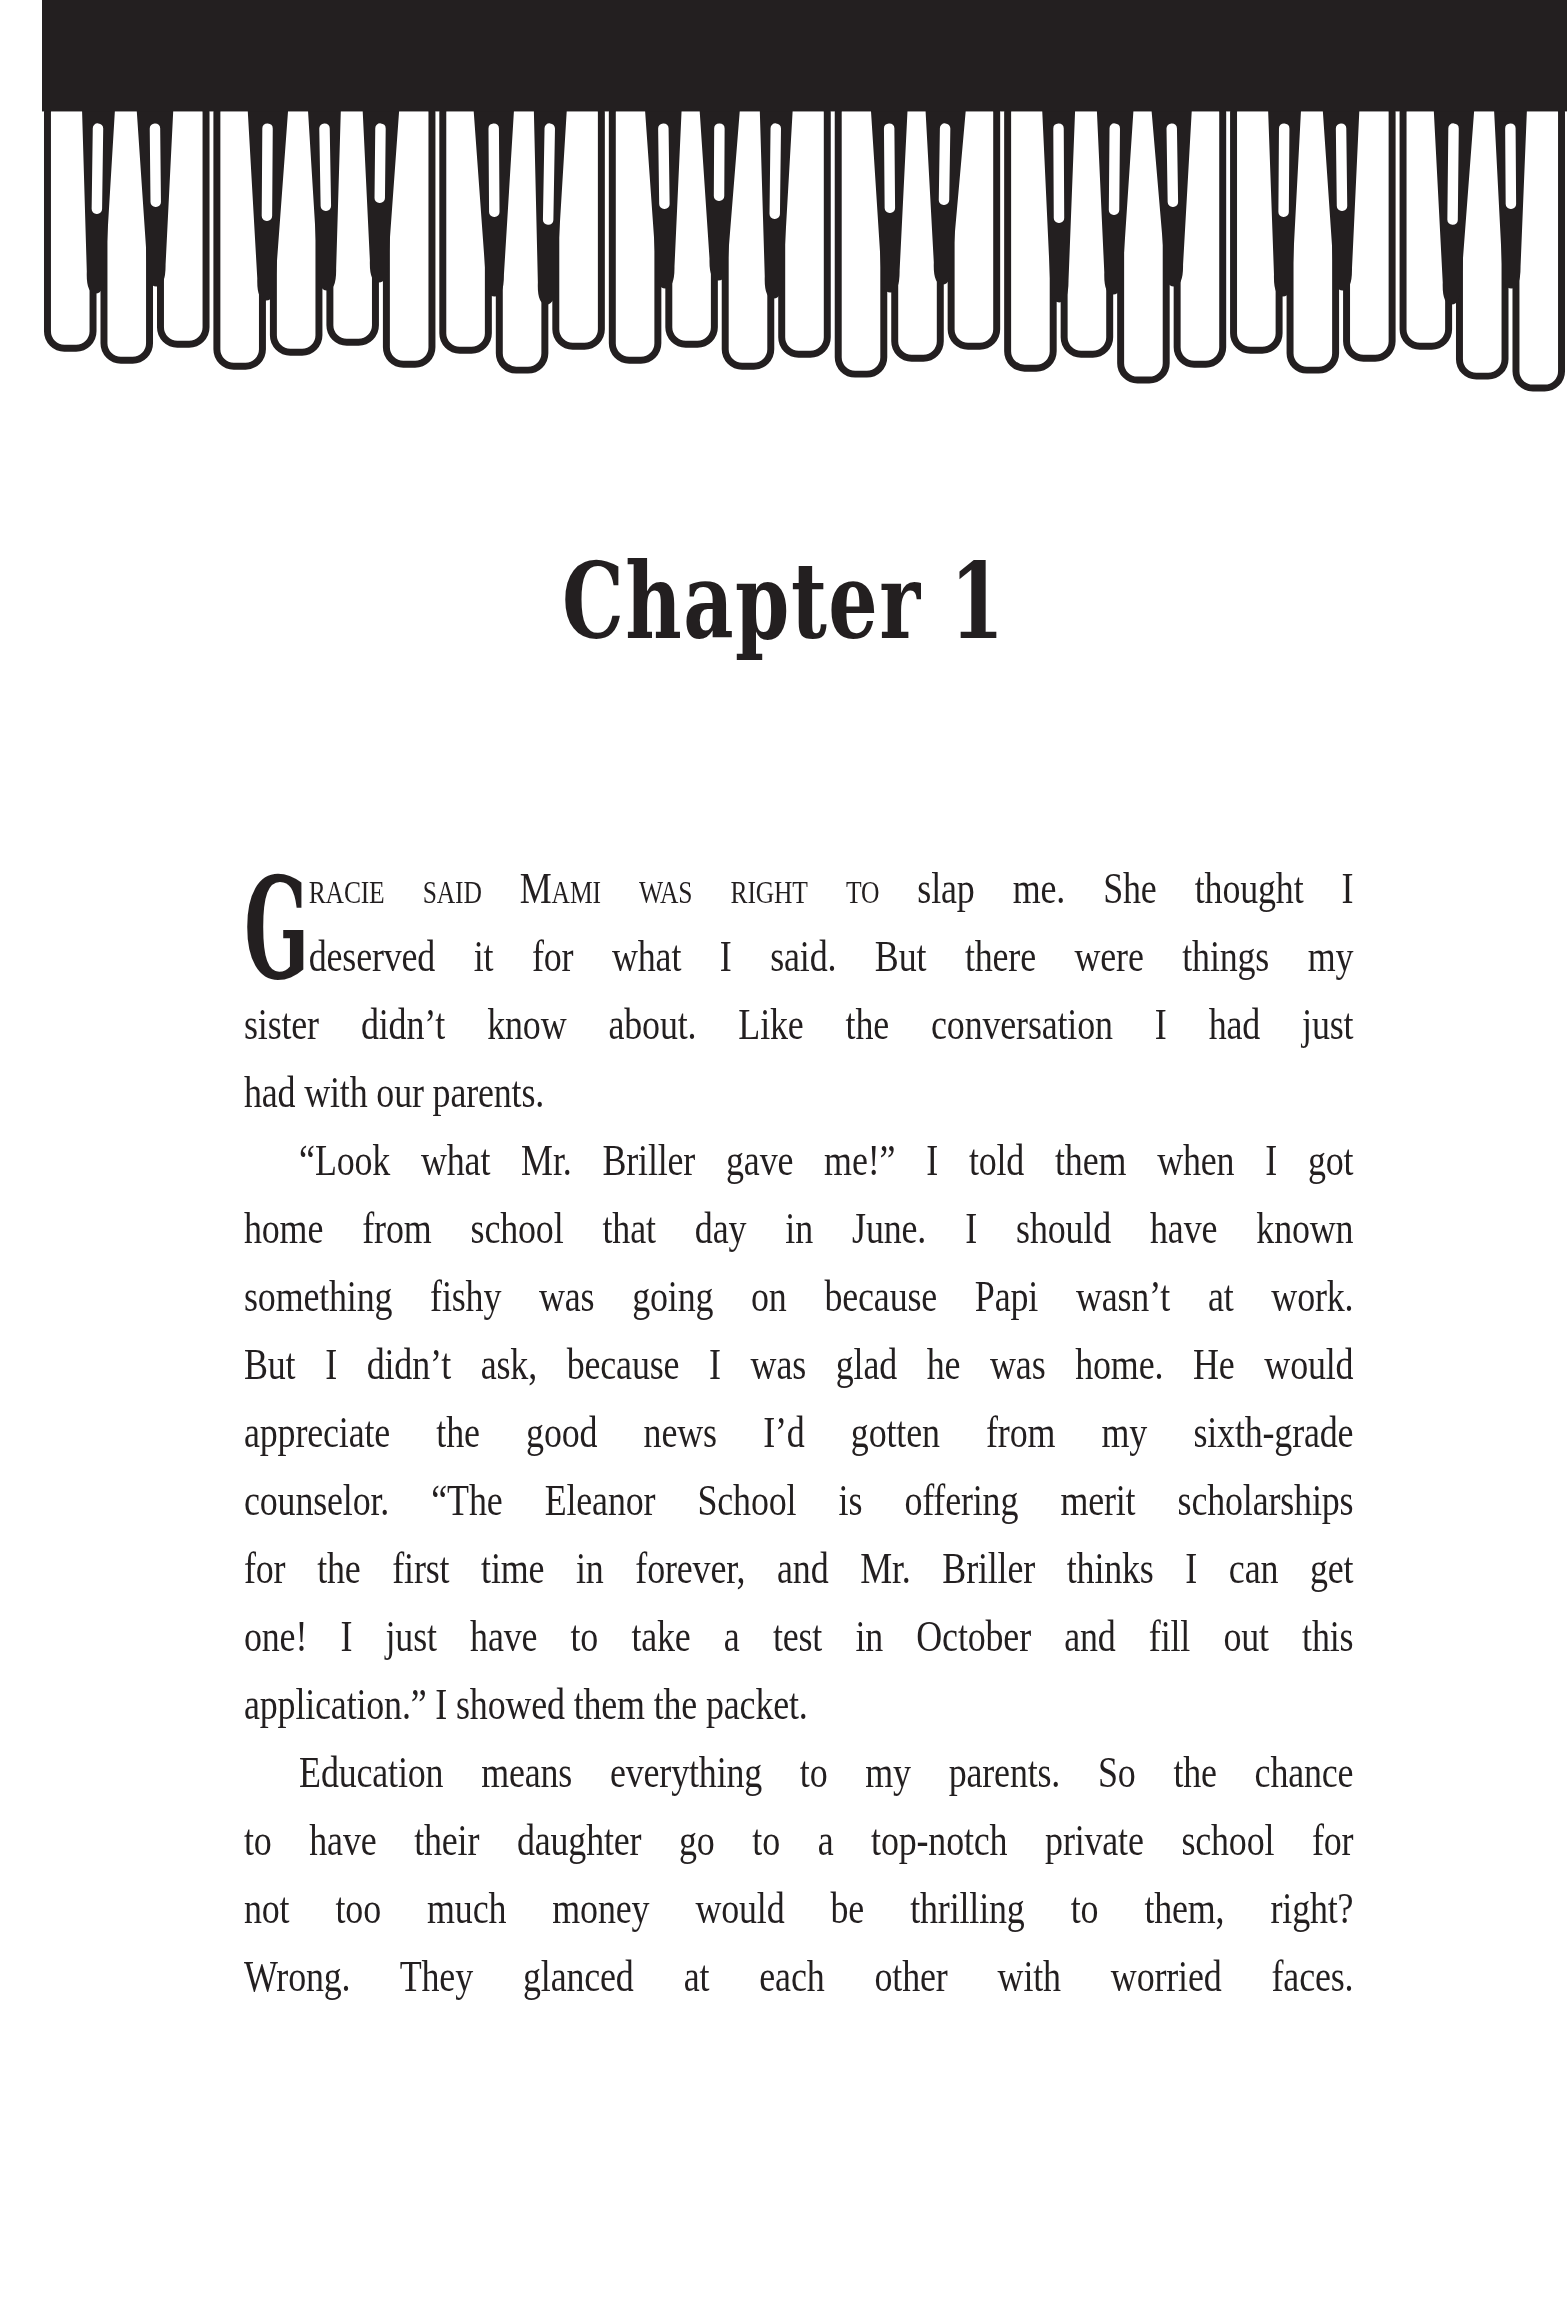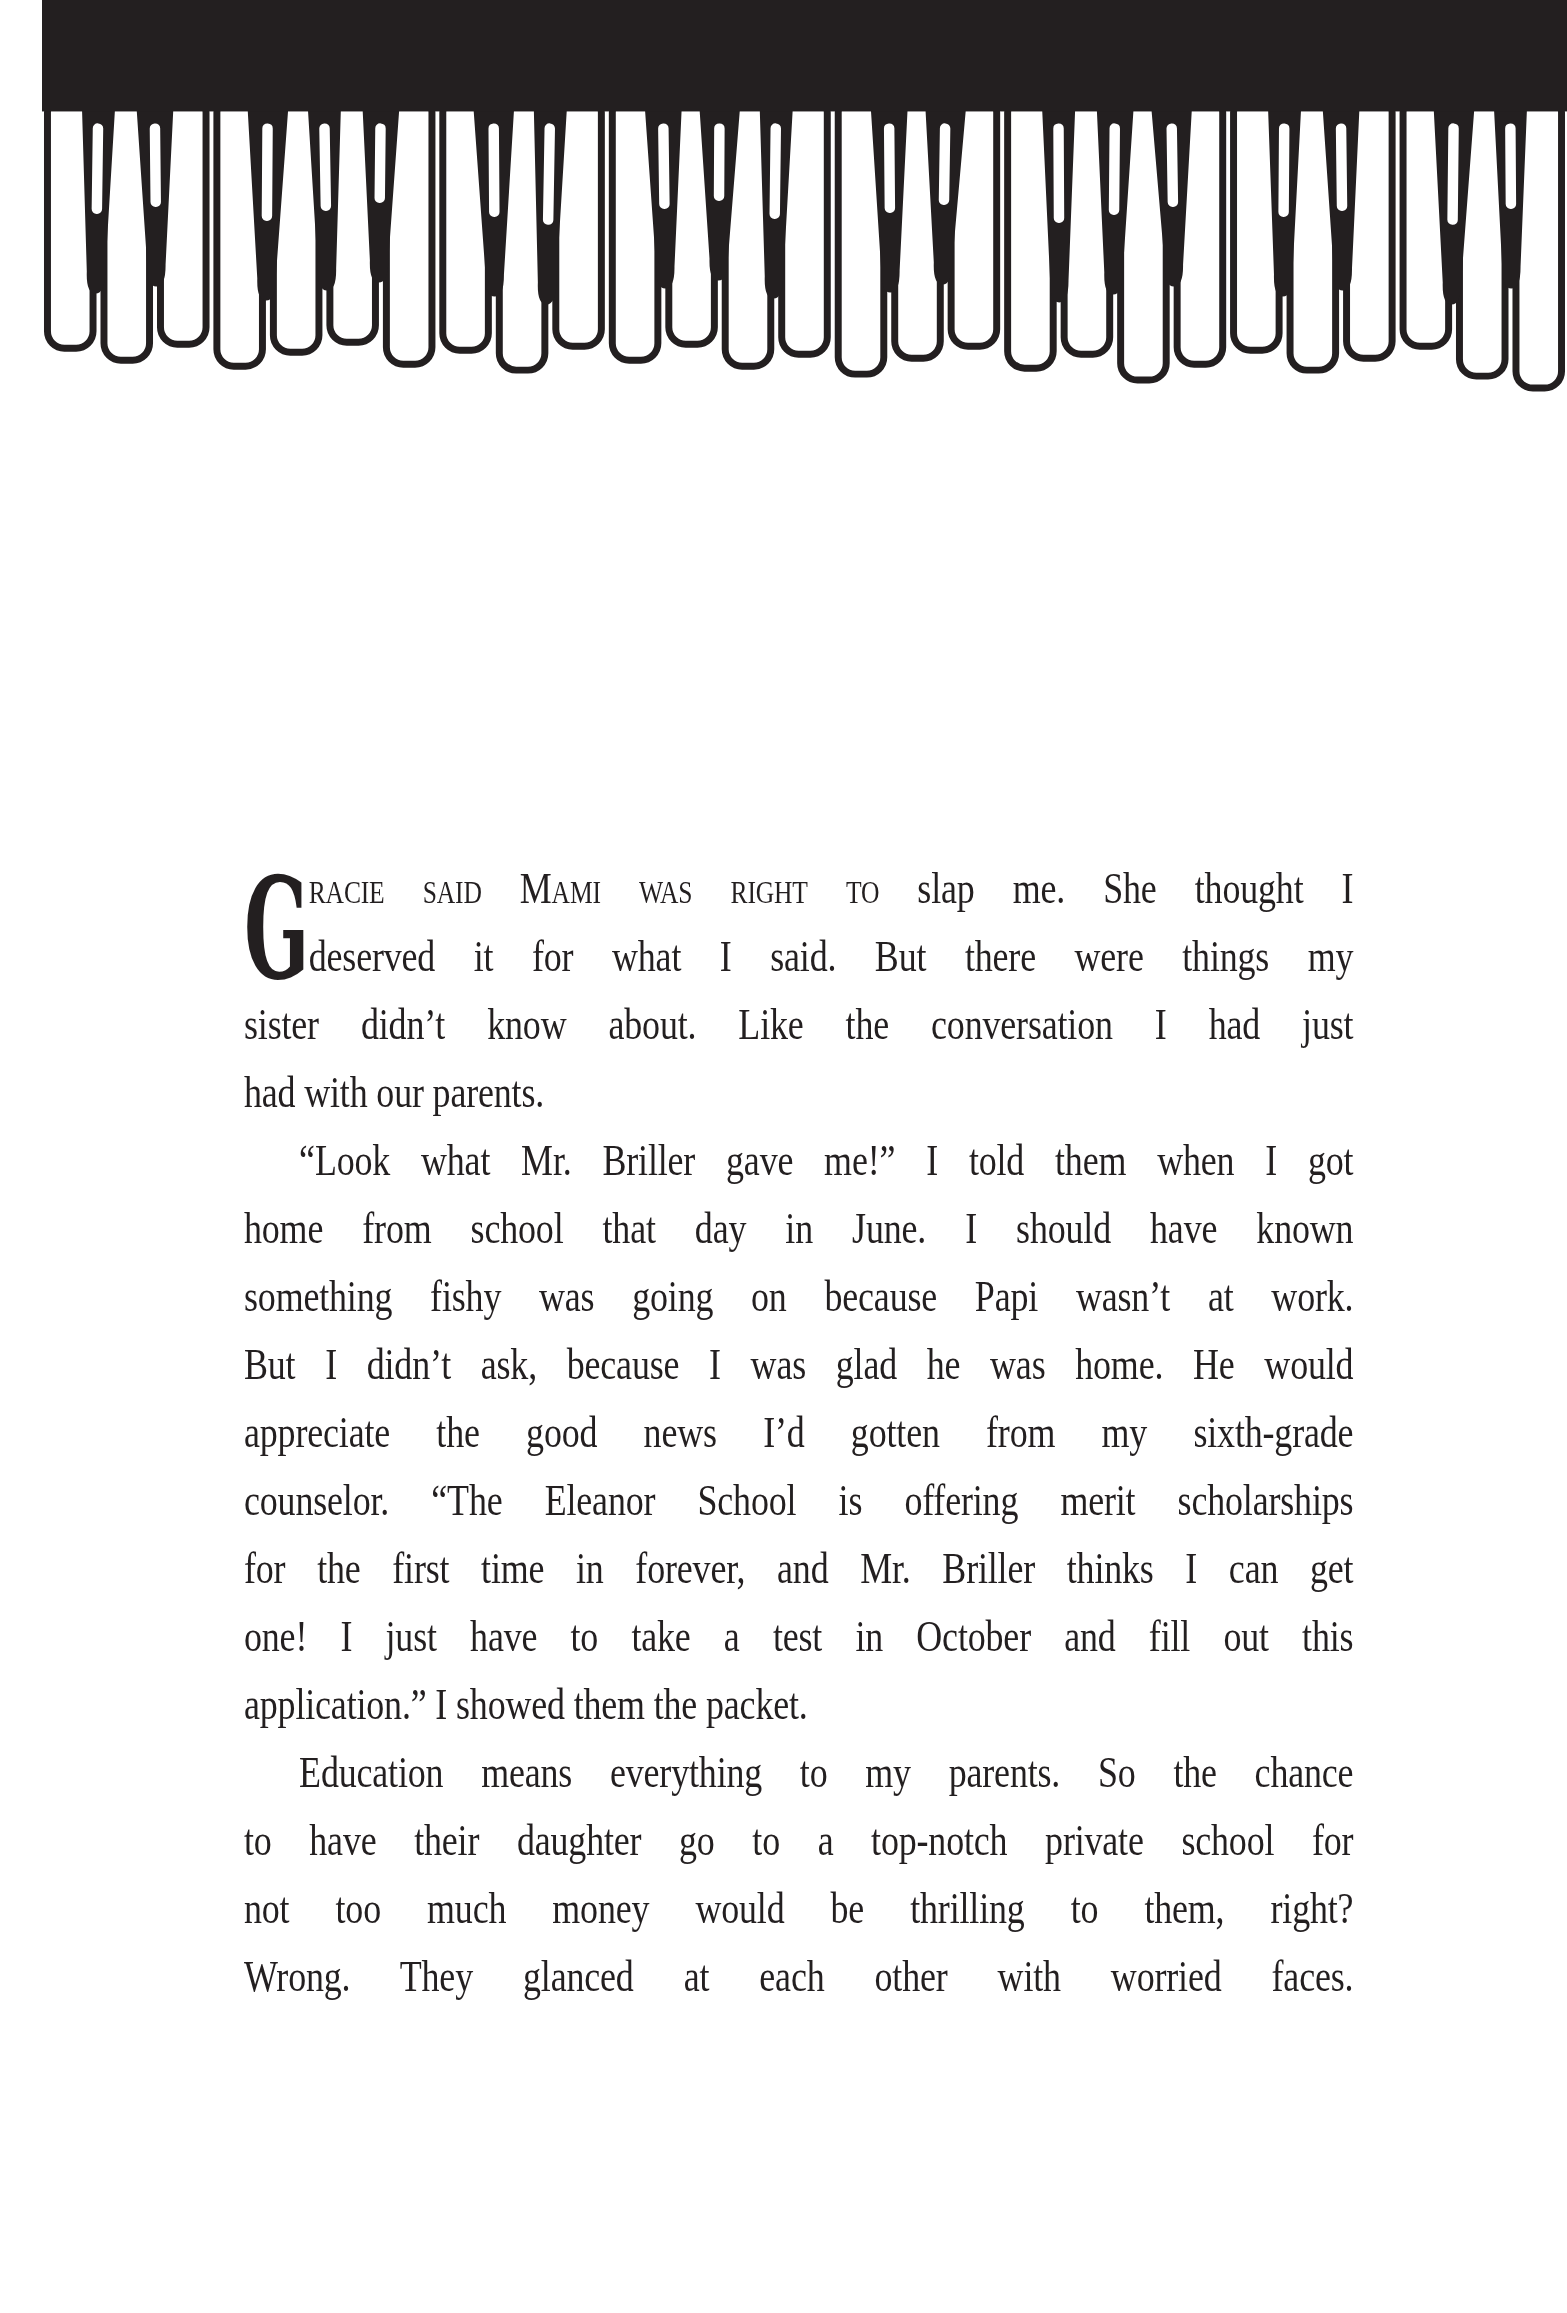--- a/index.html
+++ b/index.html
@@ -137,20 +137,23 @@
           <rect x="1413.9" y="124" width="10.5" height="102" rx="5" fill="#ffffff"></rect>
         </g>
         <g transform="rotate(-0.4 1476.2 110)">
           <path d="M 1459.2 100 L 1493.2 100 L 1485.2 268 Q 1485.2 290 1475.7 290 Q 1466.2 290 1466.7 268 Z" fill="#231f20"></path>
           <rect x="1470.7" y="124" width="10.5" height="86" rx="5" fill="#ffffff"></rect>
         </g>
         <rect x="0" y="0" width="1533" height="112" fill="#231f20"></rect>
       </svg>
   </div>
 
+  <div class="chapter-title">
+    <span class="squeeze">Chapter 1</span>
+  </div>
 
   <div class="body-text">
     <div class="dropcap">G</div>
     <div class="line"><span class="sc">racie said Mami was right to</span><span> slap me. She thought I</span></div>
     <div class="line">deserved it for what I said. But there were things my</div>
     <div class="line">sister didn’t know about. Like the conversation I had just</div>
     <div class="line end">had with our parents.</div>
     <div class="line ind">“Look what Mr. Briller gave me!” I told them when I got</div>
     <div class="line">home from school that day in June. I should have known</div>
     <div class="line">something fishy was going on because Papi wasn’t at work.</div>

